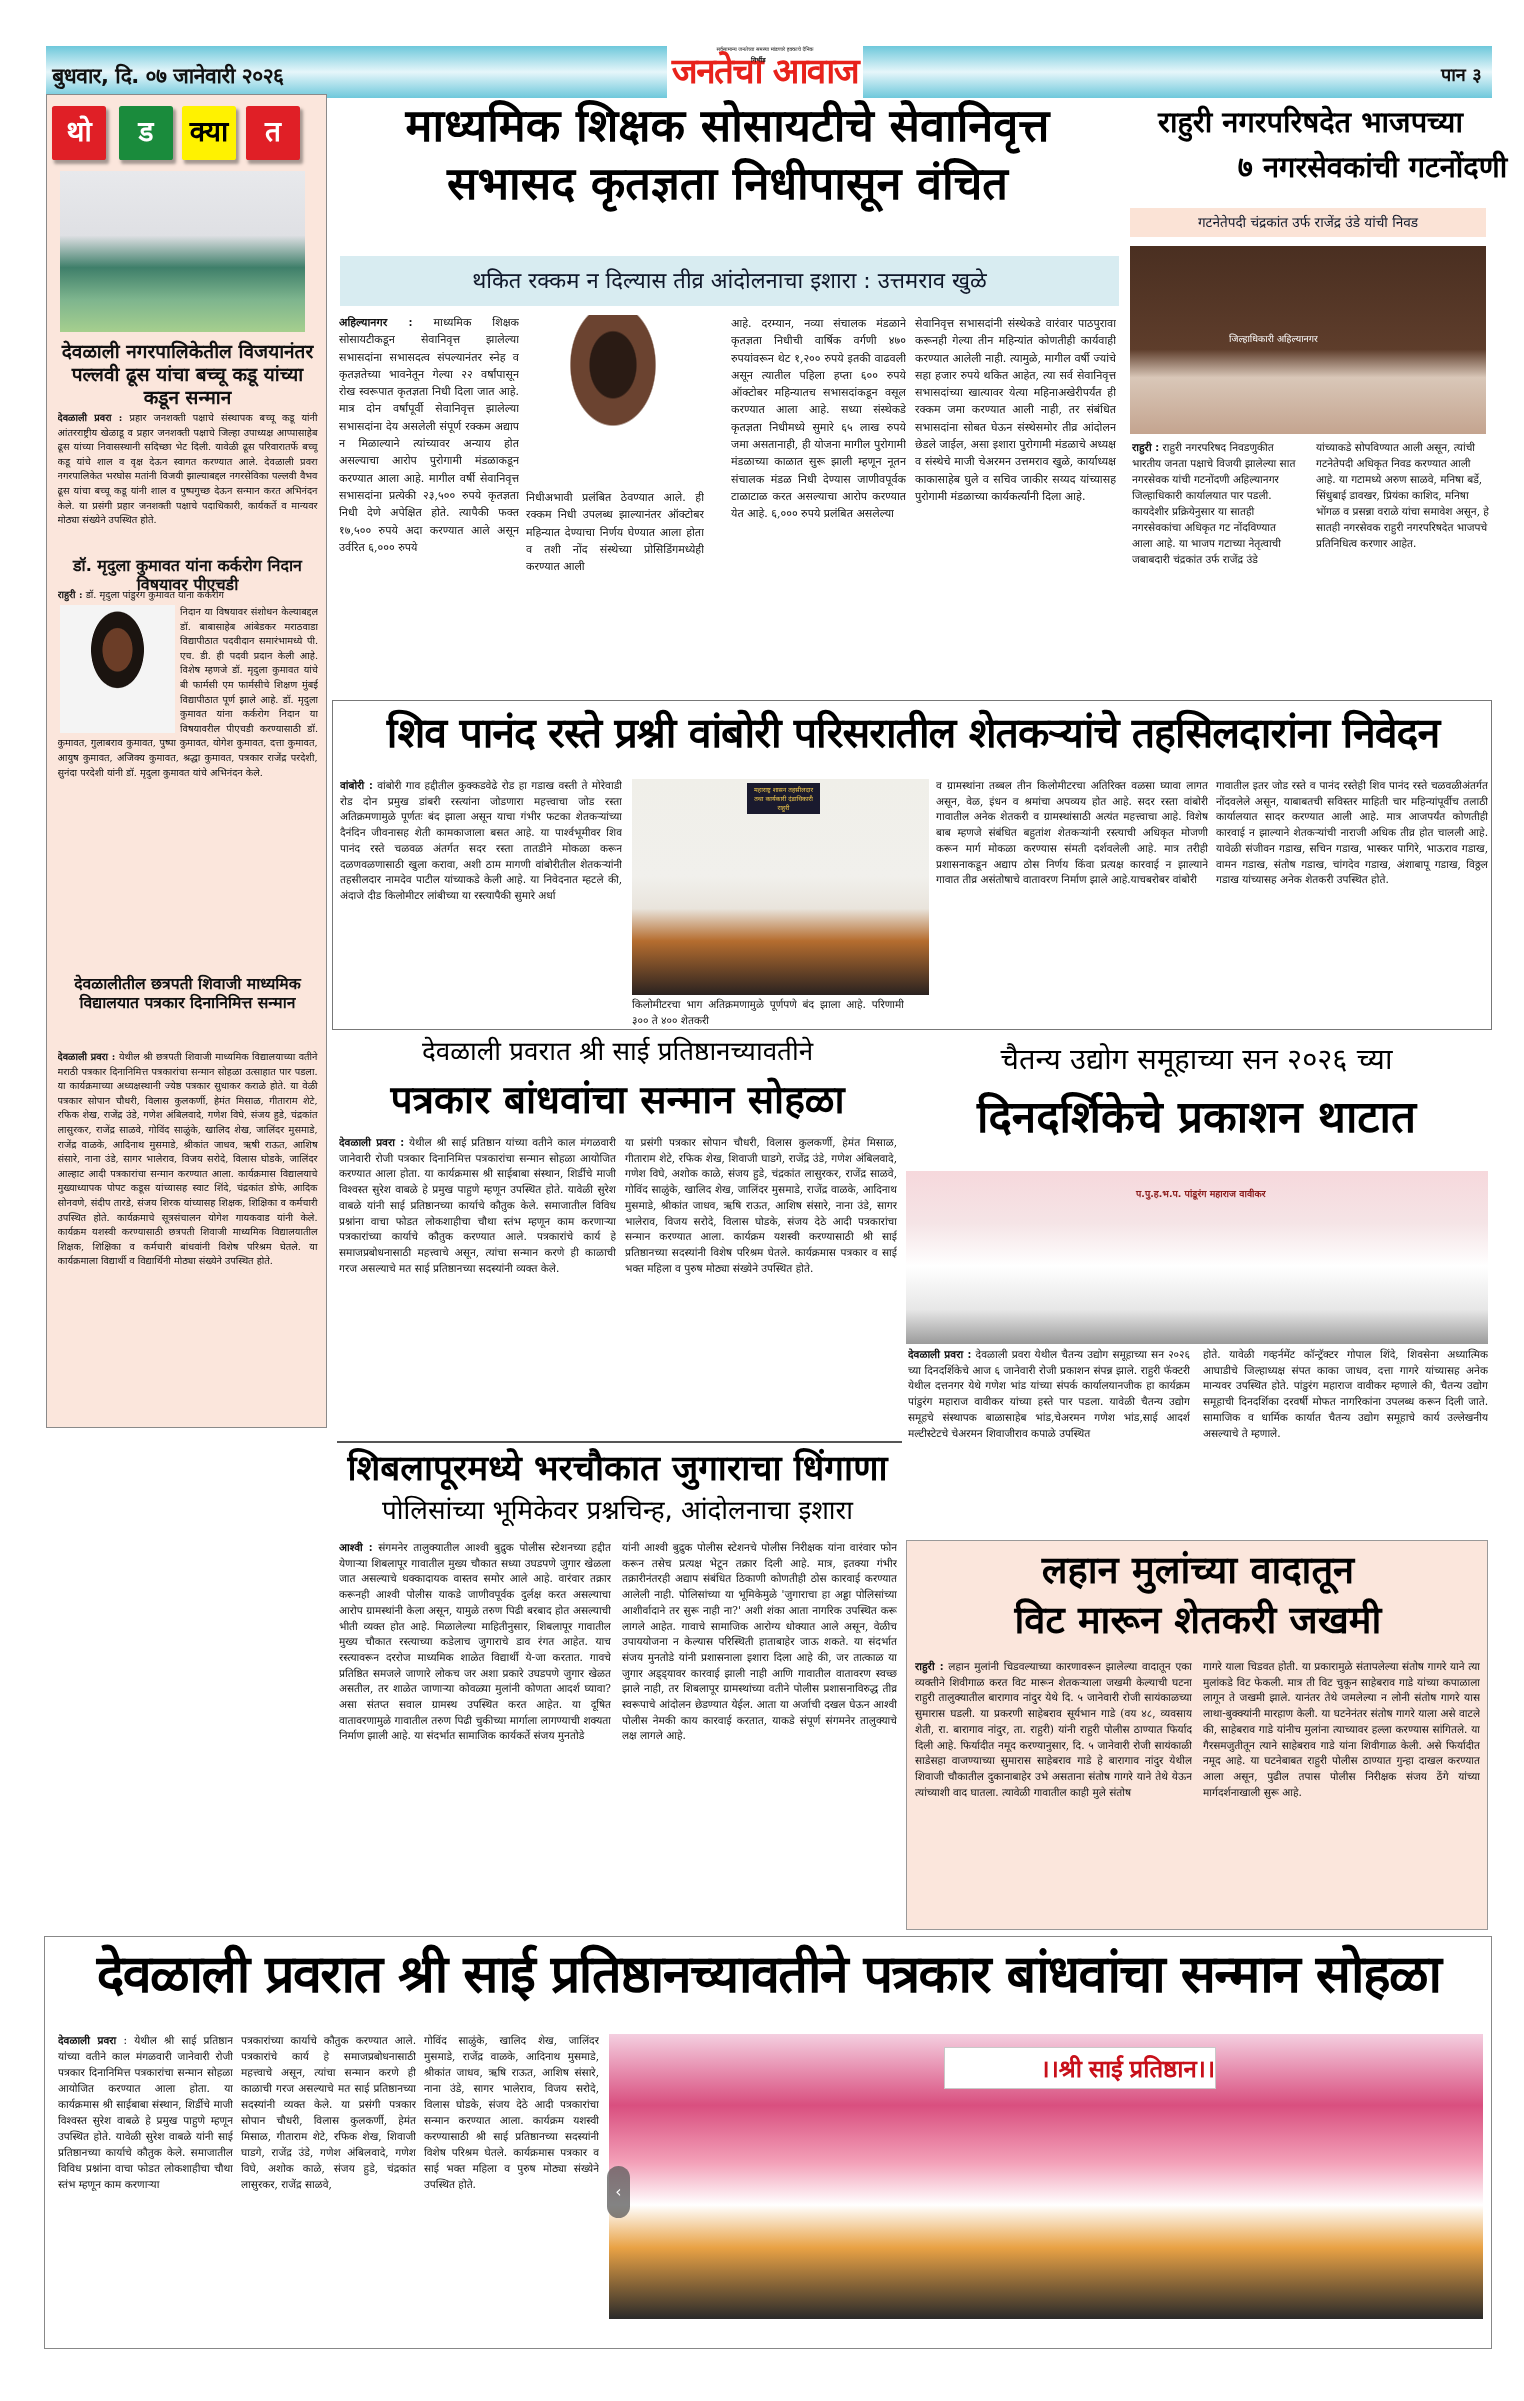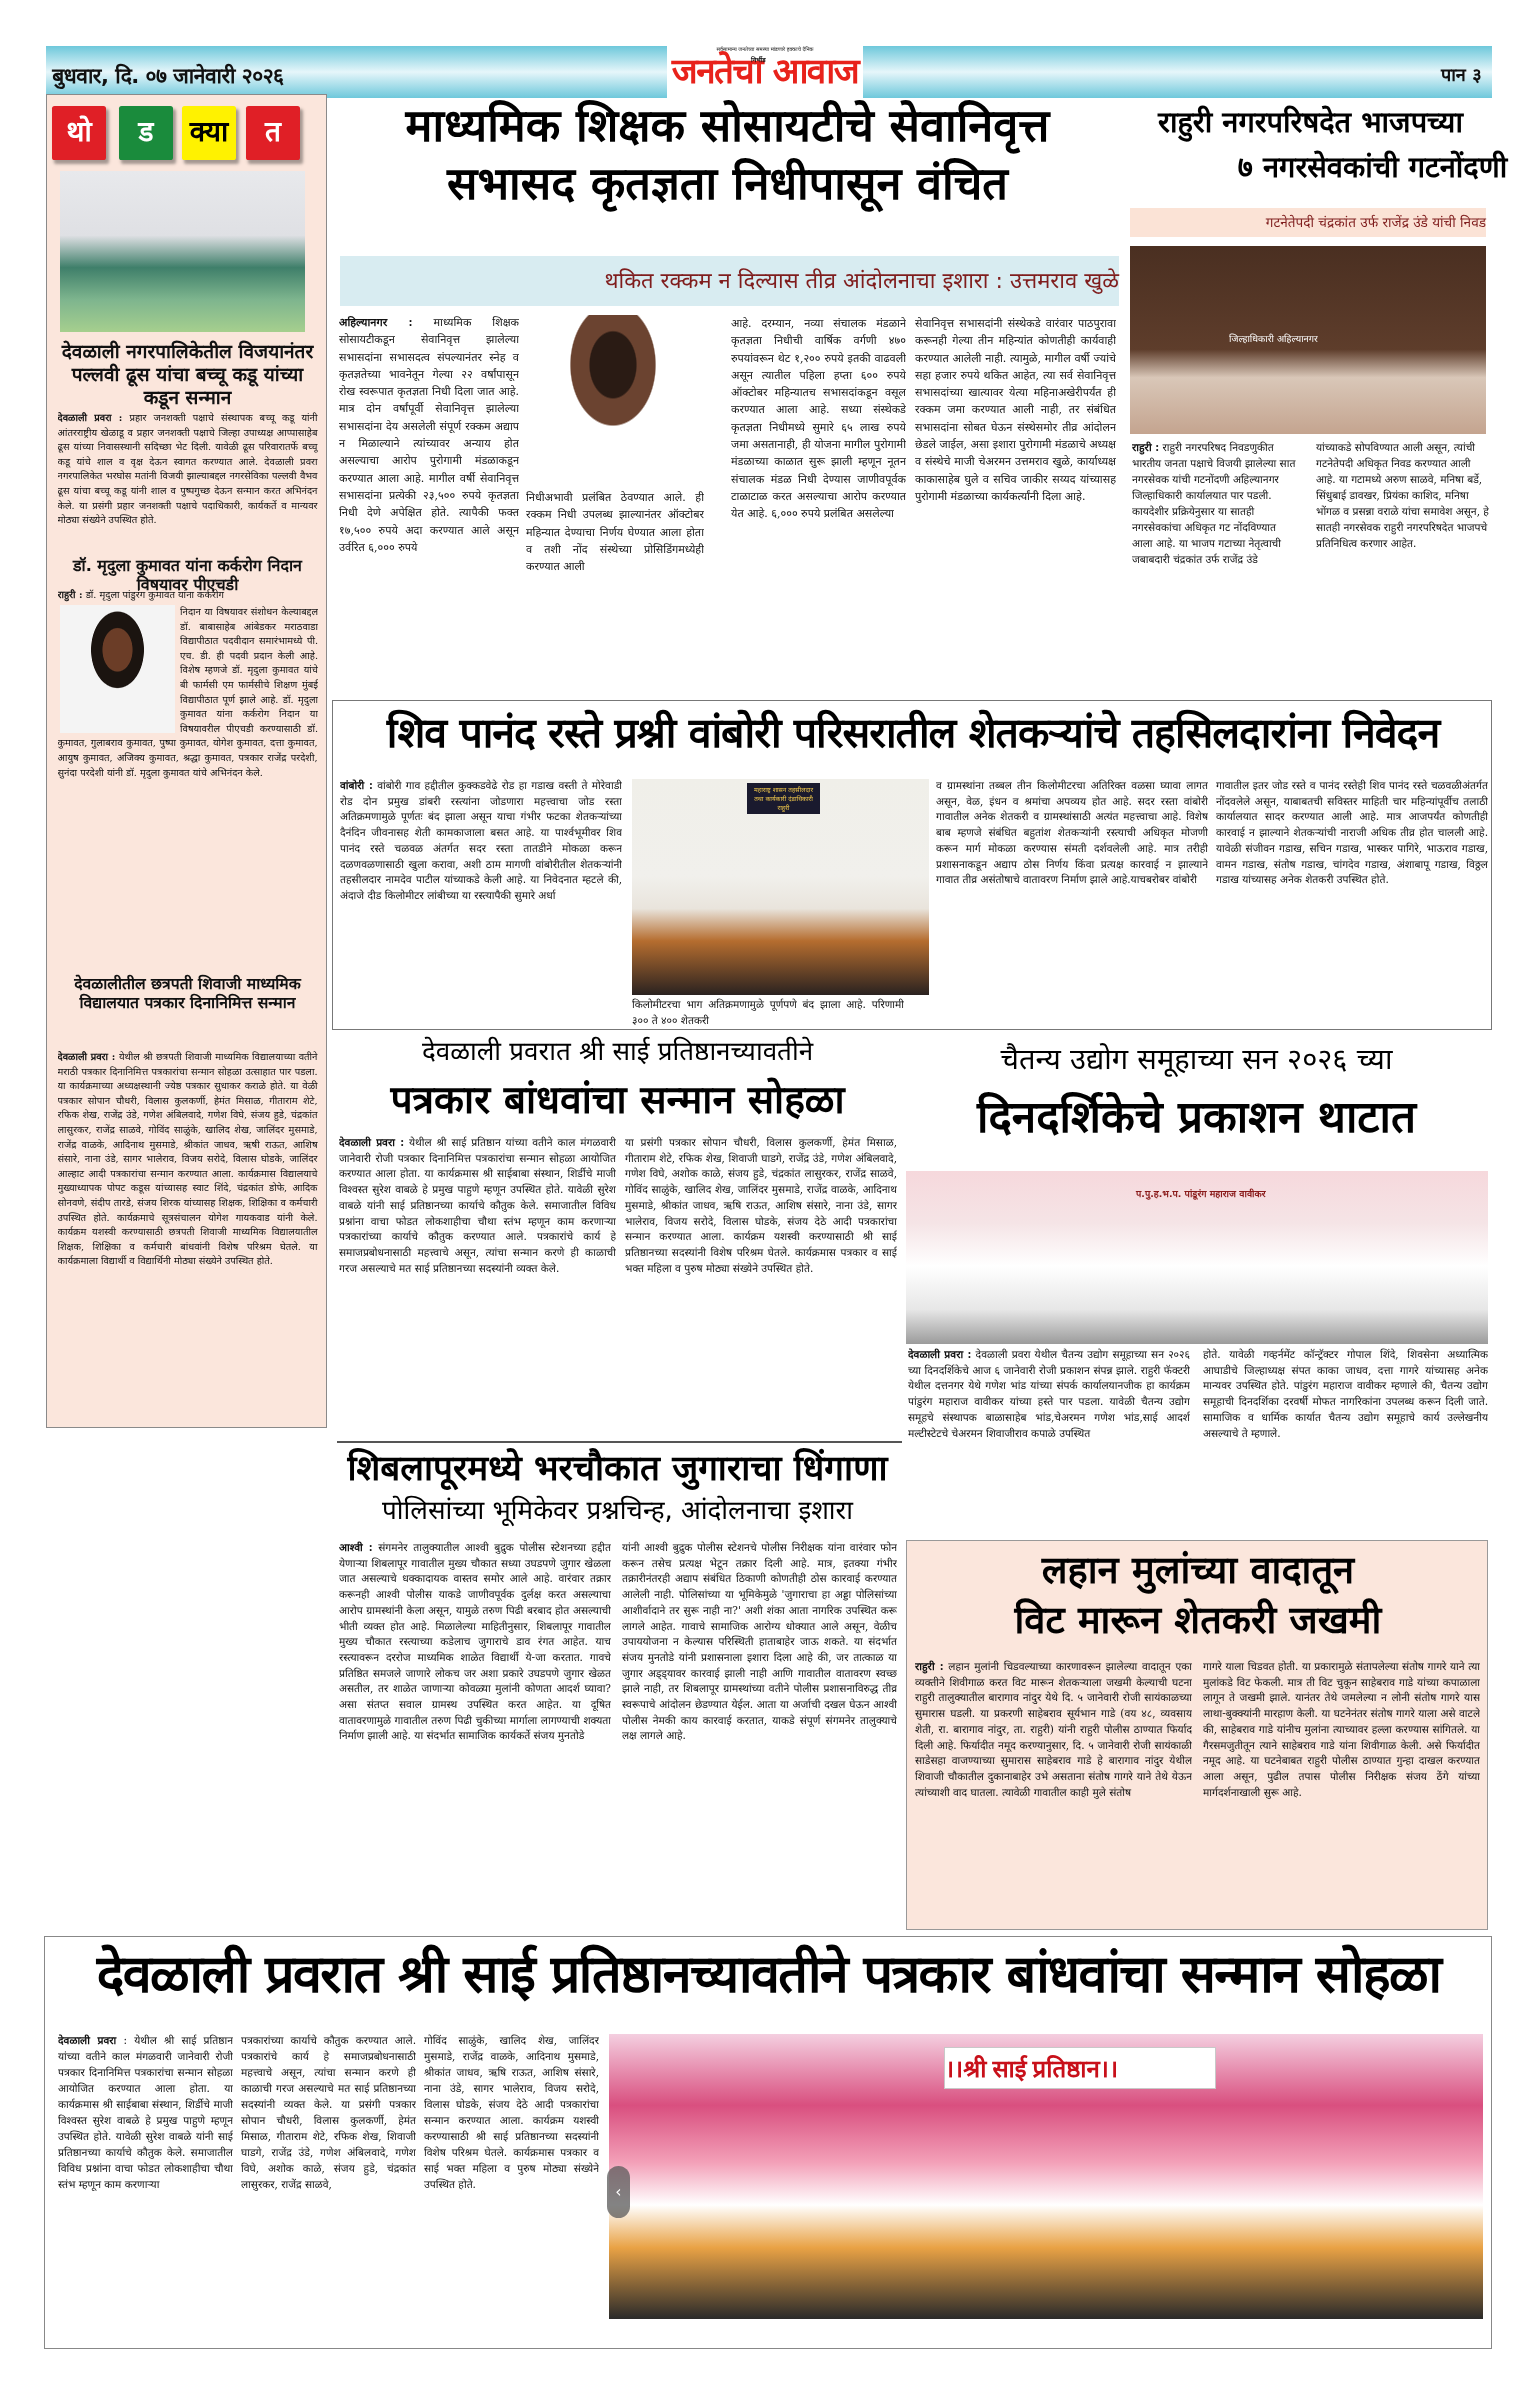--- a/index.html
+++ b/index.html
@@ -19,42 +19,42 @@
   .logo .nirbhid { position: absolute; left: 84px; top: 13.6px; font-size: 6.3px; color: #111; font-weight: bold; }
 
   
   .box { position: absolute; border: 1.6px solid #8a8a8a; }
   .pink { background: #fbe6dc; }
   .text { font-family: "DejaVu Serif", "Liberation Serif", serif; font-size: 11.5px; line-height: 18.3px; text-align: justify; color: #111; }
   .text b { font-weight: bold; }
   .col { position: absolute; overflow: hidden; }
   .hl { position: absolute; font-weight: 900; color: #000; text-align: center; line-height: 1.05; font-family: "DejaVu Sans", sans-serif; }
   .photo { position: absolute; overflow: hidden; }
-  .caption-strip { position: absolute; text-align: right; font-family: "DejaVu Sans", sans-serif; color: #7f1d1d; }
+  .caption-strip { position: absolute; text-align: center; font-family: "DejaVu Sans", sans-serif; color: #0f172a; }
 
   
   .thodkyat { position: absolute; left: 46px; top: 94px; width: 281px; height: 1334px; }
   .tile { position: absolute; top: 10.5px; width: 54px; height: 54px; border-radius: 2.6px; color: #fff; font-weight: 900; font-size: 28px; text-align: center; line-height: 52px; box-shadow: 2.1px 3.1px 3.1px rgba(0,0,0,0.35); }
   .tile.red { background: #e01f26; }
   .tile.green { background: #1a8b3c; }
   .tile.yellow { background: #fff200; color: #000; }
   .side-hl { position: absolute; left: 10.5px; width: 260px; font-weight: bold; text-align: center; color: #111; font-family: "DejaVu Sans", sans-serif; line-height: 1.2; }
 
   
   .ph-group { background: linear-gradient(180deg, #e8e9ec 0%, #dfe0e4 40%, #3f7f6a 60%, #7eb58e 80%, #a6cf8e 100%); }
   .ph-portrait { background: radial-gradient(ellipse at 50% 35%, #6b3d27 0 18%, #1b1410 19% 32%, #f4f4f4 33% 100%); }
   .ph-man { background: radial-gradient(ellipse at 50% 28%, #2a1b14 0 18%, #6b4330 19% 33%, #ffffff 34% 100%), #d6d6d6; }
   .ph-office { background: linear-gradient(180deg, #4a2f21 0%, #5e3d2b 55%, #d9c7b8 70%, #c4a48f 100%); }
   .ph-tehsil { background: linear-gradient(180deg, #f0efe9 0%, #f1f0ec 45%, #e9e4dc 60%, #b56d2f 75%, #2a2220 100%); }
   .ph-calendar { background: linear-gradient(180deg, #f6d8dc 0%, #f5e4e6 30%, #ffffff 55%, #e7e7e7 80%, #9b9b9b 100%); }
   .ph-stage { background: linear-gradient(180deg, #f4cfe0 0%, #d94f7f 25%, #f3a0b8 45%, #ffffff 60%, #e9a245 75%, #2a2a2a 100%); }
 
   .carousel-btn { position: absolute; width: 23px; height: 52px; border-radius: 11.5px; background: rgba(90,90,90,0.75); color: #fff; font-size: 15.7px; text-align: center; line-height: 52px; }
 
-  .sai-banner { position: absolute; background: #fff; border: 1px solid #c8c8c8; color: #c8101a; font-weight: 900; font-size: 24px; text-align: left; line-height: 42px; font-family: Liberation Serif, serif; }
+  .sai-banner { position: absolute; background: #fff; border: 1px solid #c8c8c8; color: #c8101a; font-weight: 900; font-size: 24px; text-align: right; line-height: 42px; font-family: Liberation Sans, sans-serif; }
 
   .divider { position: absolute; background: #555; height: 1.6px; }
 </style>
 </head>
 <body>
 
 <div class="page">
 
   <div class="masthead">
     <div class="date">बुधवार, दि. ०७ जानेवारी २०२६</div>

